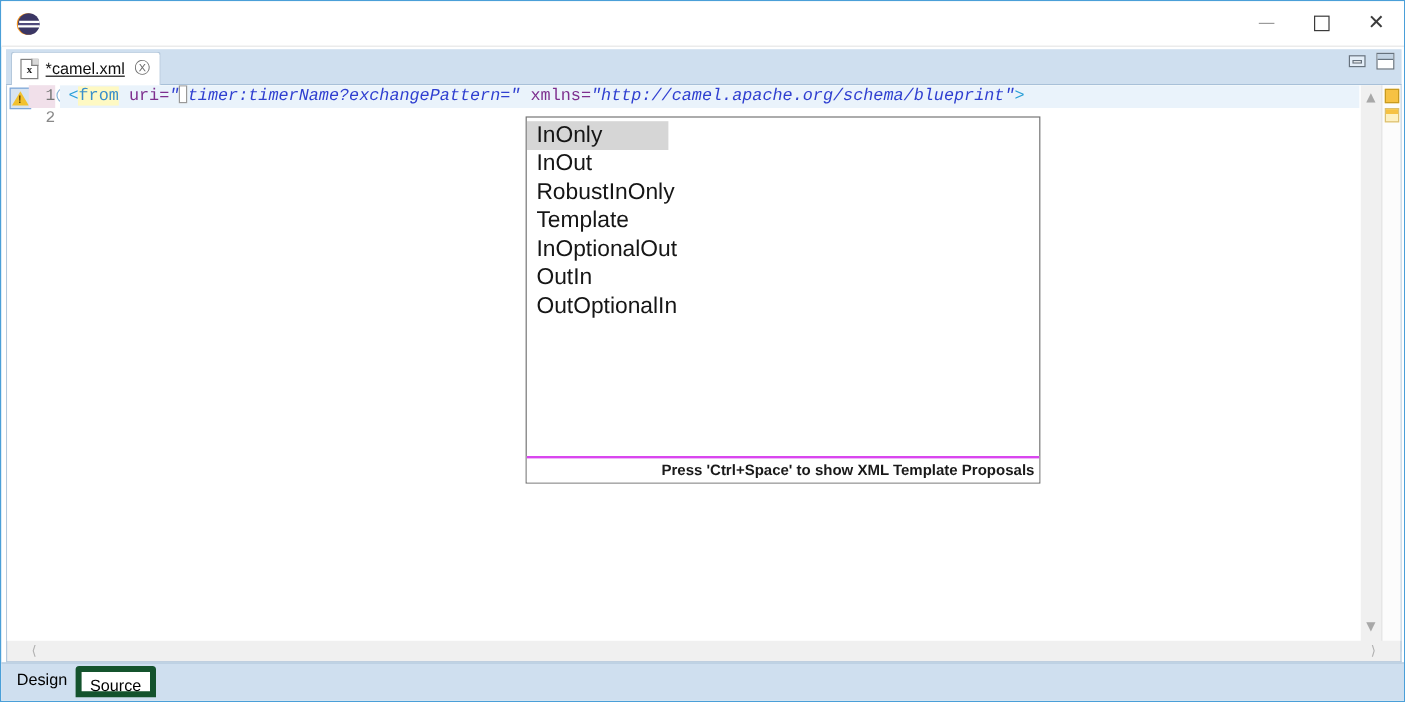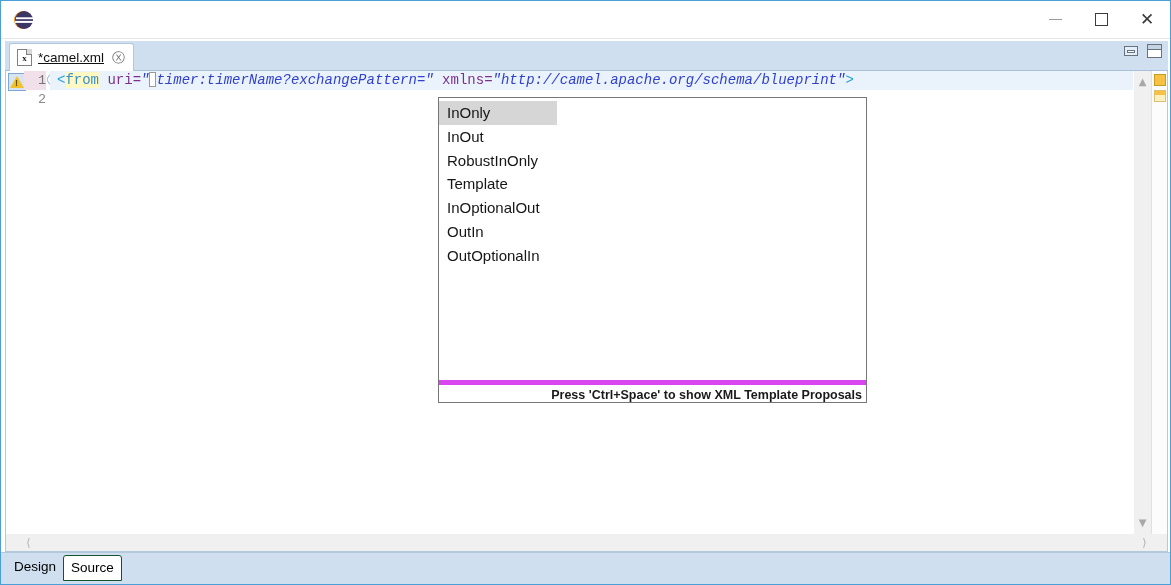--- a/index.html
+++ b/index.html
@@ -254,21 +254,21 @@
     position: absolute; left: 6px; top: 2px;
     display: flex; align-items: flex-start; gap: 0px;
   }
   .pagetab {
     height: 23px; line-height: 23px;
     padding: 0 7px;
     font-size: 13.5px; color: #000000;
   }
   .pagetab.active {
     background: #ffffff;
-    border: 1px solid #14532d;
+    border: 5px solid #14532d;
     border-radius: 3px 3px 0 0;
     height: 26px; line-height: 24px;
   }
 
   
   .popup {
     position: absolute;
     left: 437px; top: 96px;
     width: 429px; height: 306px;
     background: #ffffff;
@@ -278,33 +278,33 @@
   }
   .popup-list {
     flex: 1 1 auto;
     padding: 3px 0 0 0;
     overflow: hidden;
   }
   .popup-item {
     height: 23.8px;
     line-height: 23.8px;
     padding-left: 8px;
-    font-size: 15px;
+    font-size: 19px;
     color: #161616;
     white-space: nowrap;
   }
   .popup-item.selected {
     background: #d6d6d6;
     width: 118px;
   }
   .popup-footer {
     flex: 0 0 auto;
     height: 22px;
     line-height: 21px;
-    border-top: 5px solid #d946ef;
+    border-top: 2px solid #d946ef;
     background: #ffffff;
     text-align: right;
     padding-right: 4px;
     font-size: 12.5px;
     font-weight: bold;
     color: #1a1a1a;
   }
 </style>
 </head>
 <body>

